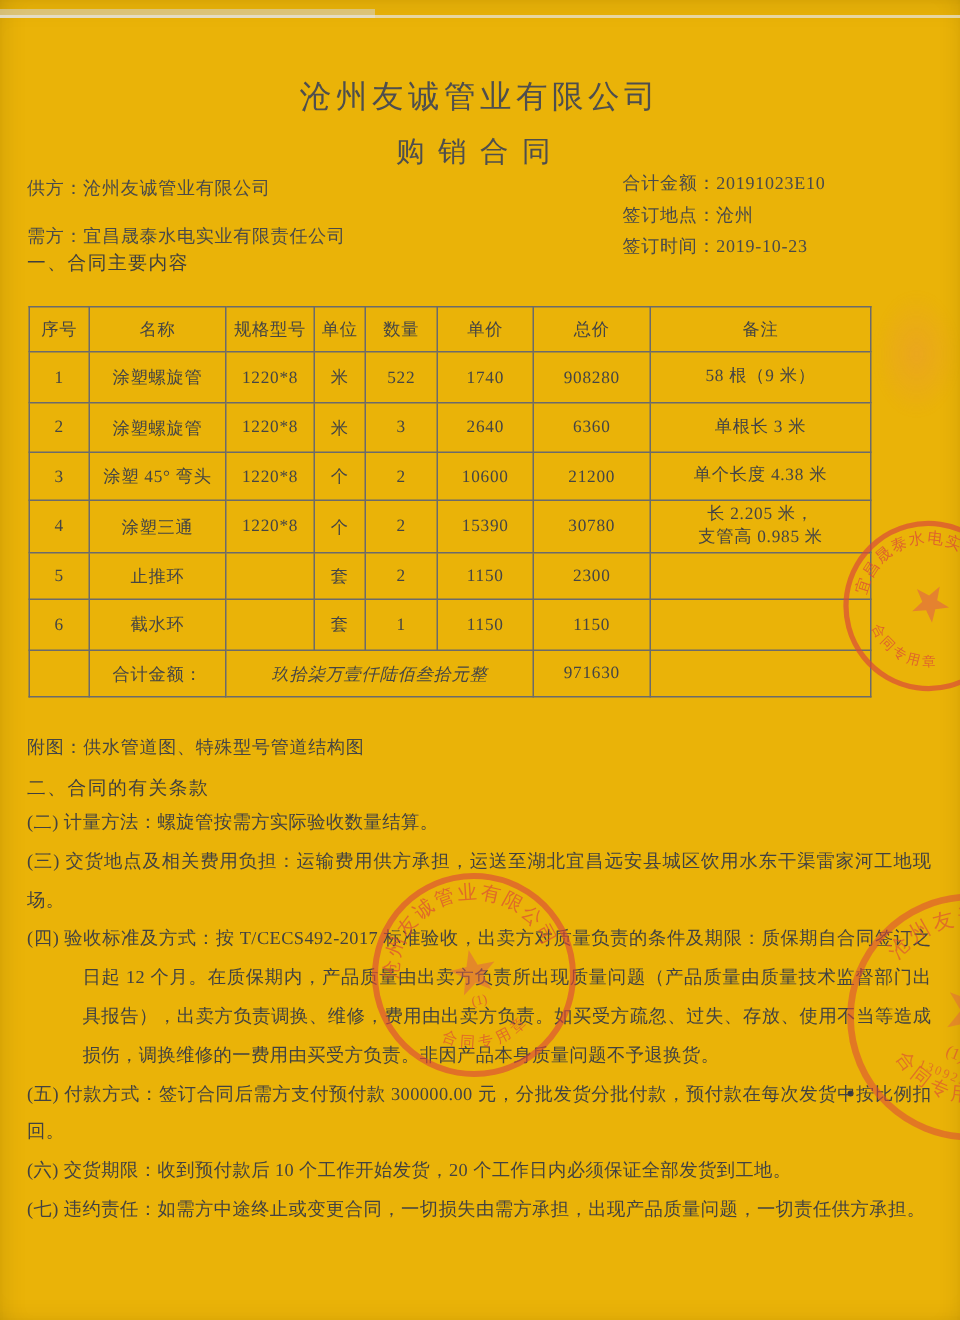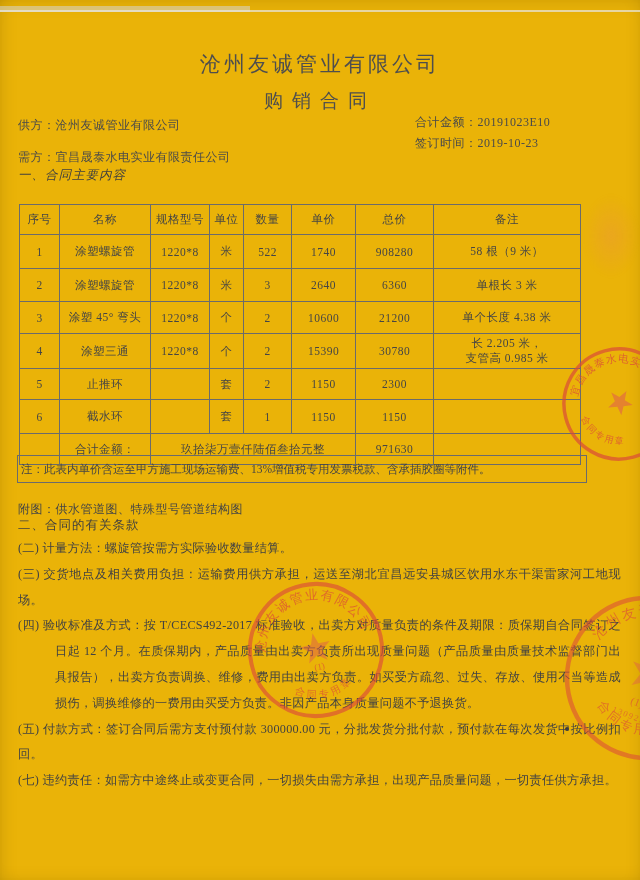--- a/index.html
+++ b/index.html
@@ -22,34 +22,34 @@
     filter:blur(2px);}
   .speck{left:565px;top:727px;width:4px;height:4px;background:#3a3a3a;border-radius:50%;}
   
   .company-title{left:0;top:50px;width:640px;text-align:center;font-size:21px;letter-spacing:3px;color:#4e4e4e;}
   .doc-title{left:0;top:88px;width:640px;text-align:center;font-size:19px;letter-spacing:9px;color:#4e4e4e;}
   .meta{font-size:12px;color:#4a4a4a;letter-spacing:.5px;}
   .supplier-line{left:18px;top:117px;}
   .buyer-line{left:18px;top:149px;}
   .meta-right{left:415px;top:112px;line-height:21px;}
   .sec-heading{font-size:12.5px;color:#3f3f3f;letter-spacing:1px;}
-  .sec1{left:18px;top:167px;font-style:italic;}
+  .sec1{left:18px;top:167px;}
   .sec2{left:18px;top:517px;text-align:center;}
   
   table.items{position:absolute;left:19px;top:188px;width:561px;border-collapse:collapse;table-layout:fixed;margin-top:16px;}
   table.items th,table.items td{
     border:1px solid #6b6b6b;text-align:center;vertical-align:middle;
     font-size:11.5px;font-weight:normal;color:#454545;padding:0 2px;letter-spacing:.5px;
   }
   td.remark{white-space:pre-line;line-height:15px;}
-  .amount-cn{letter-spacing:2px;}
+  .amount-cn{letter-spacing:2px;font-style:italic;}
   
   .note-box{left:17px;top:455px;width:565px;height:26px;border:1px solid #6b6b6b;
     font-size:11.5px;line-height:26px;padding-left:3px;white-space:nowrap;color:#454545;}
-  .attachment{left:18px;top:490px;font-size:12px;color:#454545;letter-spacing:.5px;margin-top:11px;}
+  .attachment{left:18px;top:490px;font-size:12px;color:#454545;letter-spacing:.5px;}
   
   .clauses{left:18px;top:536px;width:603px;}
   .clauses p{margin:0;font-size:12.2px;line-height:25.8px;text-align:justify;
     letter-spacing:.3px;color:#424242;}
   .clauses p.hang{padding-left:37px;text-indent:-37px;}
   
   .stamp{position:absolute;pointer-events:none;}
   .stamp-buyer{left:554px;top:339px;transform:rotate(30deg);opacity:.85;}
   .stamp-mid{left:241px;top:575px;transform:rotate(-12deg);opacity:.8;}
   .stamp-right{left:557px;top:588px;transform:rotate(22deg);opacity:.78;}
@@ -65,20 +65,21 @@
   <div class="abs bleed"></div>
   <div class="abs speck"></div>
 
   <div class="abs company-title">沧州友诚管业有限公司</div>
   <div class="abs doc-title">购销合同</div>
 
   <div class="abs meta supplier-line"><span>供方：</span><span>沧州友诚管业有限公司</span></div>
   <div class="abs meta buyer-line"><span>需方：</span><span>宜昌晟泰水电实业有限责任公司</span></div>
   <div class="abs meta meta-right">
     <div><span>合计金额：</span><span>20191023E10</span></div>
+    <div><span>签订地点：</span><span>沧州</span></div>
     <div><span>签订时间：</span><span>2019-10-23</span></div>
   </div>
 
   <div class="abs sec-heading sec1">一、合同主要内容</div>
 
   <table class="items">
     <colgroup>
       <col style="width:40px">
         <col style="width:91px">
         <col style="width:59px">
@@ -163,30 +164,30 @@
     <tr style="height:31px">
       <td></td>
       <td>合计金额：</td>
       <td colspan="4" class="amount-cn">玖拾柒万壹仟陆佰叁拾元整</td>
       <td>971630</td>
       <td></td>
     </tr>
   </tbody>
     </table>
 
-  <div class="abs note-box">注：此表内单价含运至甲方施工现场运输费、13%增值税专用发票税款、含承插胶圈等附件。</div>
   <div class="abs attachment">附图：供水管道图、特殊型号管道结构图</div>
 
   <div class="abs sec-heading sec2">二、合同的有关条款</div>
 
   <div class="abs clauses">
     <p>(二) 计量方法：螺旋管按需方实际验收数量结算。</p>
     <p>(三) 交货地点及相关费用负担：运输费用供方承担，运送至湖北宜昌远安县城区饮用水东干渠雷家河工地现场。</p>
     <p class="hang">(四) 验收标准及方式：按 T/CECS492-2017 标准验收，出卖方对质量负责的条件及期限：质保期自合同签订之日起 12 个月。在质保期内，产品质量由出卖方负责所出现质量问题（产品质量由质量技术监督部门出具报告），出卖方负责调换、维修，费用由出卖方负责。如买受方疏忽、过失、存放、使用不当等造成损伤，调换维修的一费用由买受方负责。非因产品本身质量问题不予退换货。</p>
     <p>(五) 付款方式：签订合同后需方支付预付款 300000.00 元，分批发货分批付款，预付款在每次发货中按比例扣回。</p>
+    <p>(六) 交货期限：收到预付款后 10 个工作开始发货，20 个工作日内必须保证全部发货到工地。</p>
     <p>(七) 违约责任：如需方中途终止或变更合同，一切损失由需方承担，出现产品质量问题，一切责任供方承担。</p>
   </div>
 
   <svg class="stamp stamp-buyer" width="130" height="130" viewBox="0 0 130 130">
     <defs>
       <path id="pa-top" d="M 30.6 89.1 A 42 42 0 1 1 99.4 89.1" fill="none"></path>
       <path id="pa-bot" d="M 39.3 95.6 A 40 40 0 0 0 90.7 95.6" fill="none"></path>
     </defs>
     <circle cx="65" cy="65" r="55" fill="none" stroke="rgba(219,72,58,0.8)" stroke-width="3.5"></circle>
     <polygon points="65,50 68.1,58.8 77.4,59.0 70.0,64.6 72.6,73.5 65,68.2 57.4,73.5 60.0,64.6 52.6,59.0 61.9,58.8" fill="rgba(224,90,78,0.65)"></polygon>

